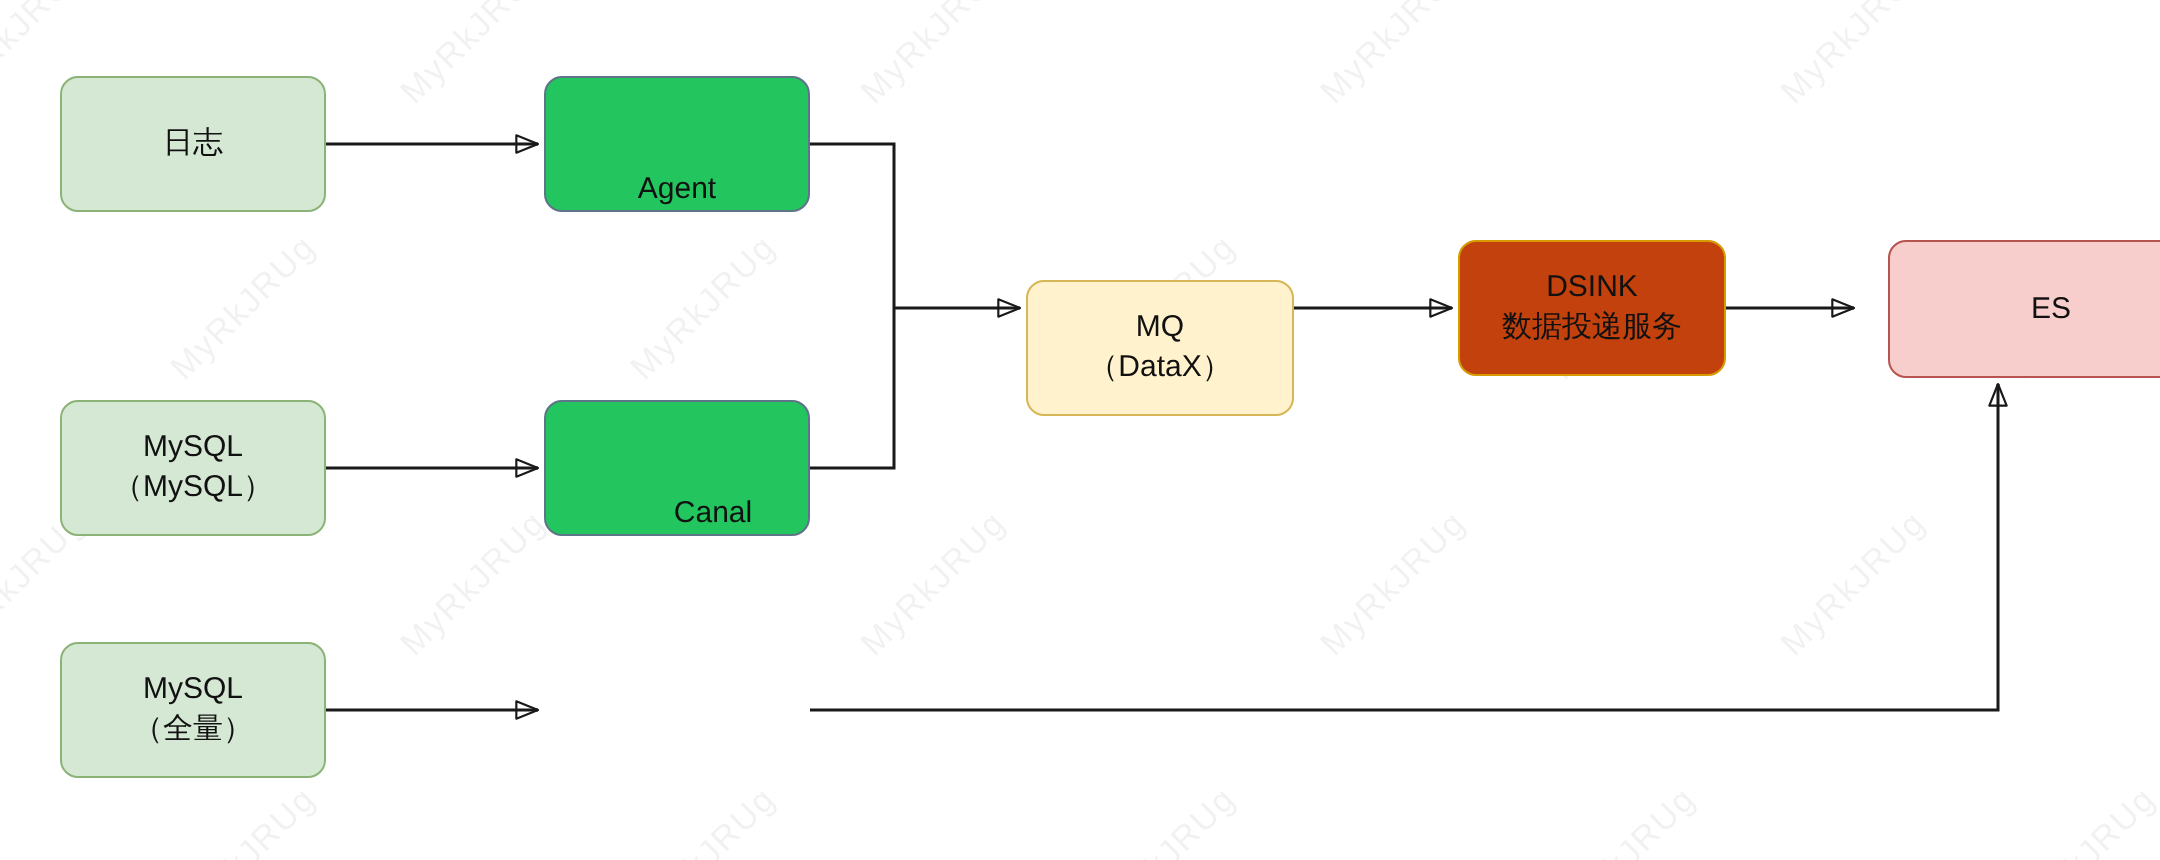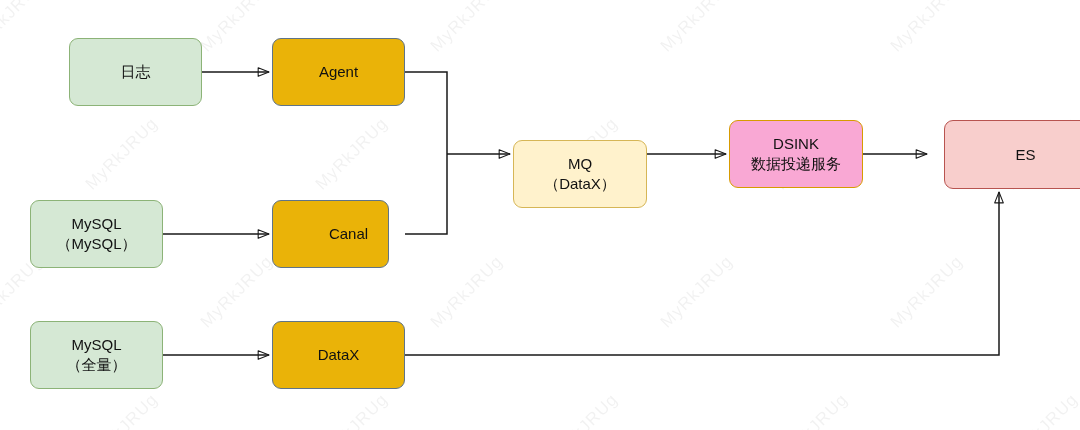--- a/index.html
+++ b/index.html
@@ -15,29 +15,29 @@
   }
   svg.edges{position:absolute;left:0;top:0;z-index:1;}
   svg.edges path{stroke:#191919;stroke-width:1.5;fill:none;}
   .node{
     position:absolute;z-index:2;border-radius:9px;border:1.5px solid #000;
     display:flex;flex-direction:column;align-items:center;justify-content:center;
     font-size:15px;line-height:20px;color:#111;text-align:center;box-sizing:border-box;
   }
   .node span{display:block;}
   .node.t-source{background:#d5e8d4;border-color:#8cb377;}
-  .node.t-collector{background:#eab308;border-color:#5f7488;}
+  .node.t-collector{background:#22c55e;border-color:#5f7488;justify-content:flex-end;}
   .node.t-queue{background:#fff2cc;border-color:#d6b656;}
-  .node.t-service{background:#f9a8d4;border-color:#d79b00;}
+  .node.t-service{background:#c2410c;border-color:#d79b00;}
   .node.t-storage{background:#f8cecc;border-color:#b85450;}
   
-  #n-logs{left:30px;top:38px;width:133px;height:68px;margin-left:39px;}
+  #n-logs{left:30px;top:38px;width:133px;height:68px;}
   #n-agent{left:272px;top:38px;width:133px;height:68px;}
   #n-mysql-binlog{left:30px;top:200px;width:133px;height:68px;}
-  #n-canal{left:272px;top:200px;width:117px;height:68px;padding-left:36px;}
+  #n-canal{left:272px;top:200px;width:133px;height:68px;padding-left:36px;}
   #n-mysql-full{left:30px;top:321px;width:133px;height:68px;}
   #n-datax{left:272px;top:321px;width:133px;height:68px;}
   #n-mq{left:513px;top:120px;width:134px;height:68px;margin-top:20px;}
   #n-dsink{left:729px;top:120px;width:134px;height:68px;}
   #n-es{left:944px;top:120px;width:163px;height:69px;}
 </style>
 </head>
 <body>
 
 <div class="canvas">
@@ -97,23 +97,20 @@
 
   <div class="node t-collector" id="n-canal">
     <span>Canal</span>
   </div>
 
   <div class="node t-source" id="n-mysql-full">
     <span>MySQL</span>
     <span>（全量）</span>
   </div>
 
-  <div class="node t-collector" id="n-datax">
-    <span>DataX</span>
-  </div>
 
   <div class="node t-queue" id="n-mq">
     <span>MQ</span>
     <span>（DataX）</span>
   </div>
 
   <div class="node t-service" id="n-dsink">
     <span>DSINK</span>
     <span>数据投递服务</span>
   </div>

